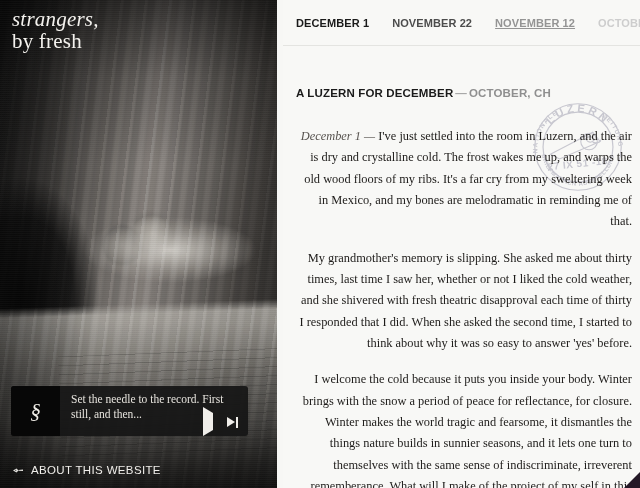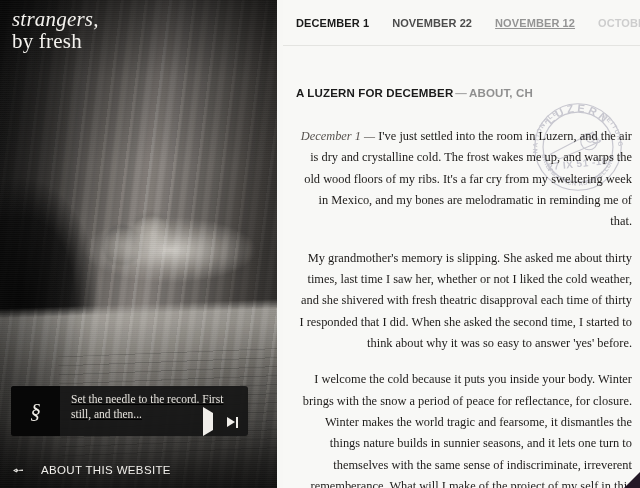--- a/index.html
+++ b/index.html
@@ -81,21 +81,21 @@
     display:flex;
   }
   #player-sigil {
     width:49px; height:50px; flex:0 0 49px;
     background:#070707;
     border-radius:3px 0 0 3px;
     display:flex; align-items:center; justify-content:center;
     font-family:"Liberation Serif", serif; font-style:italic;
     font-size:21px; color:#efece6;
   }
-  #player-body { flex:1; position:relative; padding:6px 24px 0 11px;text-decoration:underline; }
+  #player-body { flex:1; position:relative; padding:6px 24px 0 11px; }
   #player-caption {
     font-family:"Liberation Serif", serif;
     font-size:11.5px; line-height:1.32; color:#e6e3dd;
     max-width:155px;
   }
   #player-controls {
     position:absolute; right:10px; bottom:5px;
     display:flex; align-items:center; gap:14px;
   }
   .ctl { cursor:pointer; display:block; }
@@ -105,21 +105,21 @@
     border-top:6.5px solid transparent;
     border-bottom:6.5px solid transparent;
   }
   #next-button { display:flex; align-items:center; gap:1.5px; }
   #next-button .tri { border-left-width:8px; border-top-width:5.5px; border-bottom-width:5.5px; }
   #next-button .bar { width:2px; height:11px; background:#f0eeea; }
 
   
   #about-link {
     position:absolute; left:12px; top:464px; z-index:7;
-    display:flex; align-items:center; gap:16px;
+    display:flex; align-items:center; gap:6px;
     color:#f0eeea; text-decoration:none;
     font-size:11.5px; letter-spacing:.35px;
   }
   #bird-icon { display:block; width:13px; height:9px; opacity:.95; }
 
   
   #content {
     position:absolute; left:283px; top:0; width:363px; height:488px;
     background:#f8f8f6; overflow:hidden;
   }
@@ -252,21 +252,21 @@
       <g stroke="#6b6a86" stroke-width="1.2" fill="none">
         <path d="M20 58 L66 34 L74 44 L30 63 Z"></path>
         <circle cx="62" cy="44" r="9"></circle>
         <path d="M58 41 q6 -5 10 1 q-5 6 -10 -1 Z"></path>
         <path d="M66 45 q7 2 9 -3"></path>
       </g>
       <text x="50" y="72" text-anchor="middle" font-family="Liberation Sans, sans-serif" font-size="11" font-weight="bold" letter-spacing=".5" fill="#6b6a86" transform="rotate(-6 50 72)">27 IX 51 -18</text>
     </svg>
 
     <h1 id="article-head">
-      <span>A LUZERN FOR DECEMBER</span><span class="dash">—</span><span id="article-location">ABOUT, CH</span>
+      <span>A LUZERN FOR DECEMBER</span><span class="dash">—</span><span id="article-location">OCTOBER, CH</span>
     </h1>
 
     <p class="para">
       <span class="lede">December 1</span>
       <span class="lede">—</span>
       <span>I've just settled into the room in Luzern, and the air is dry and crystalline cold. The frost wakes me up, and warps the old wood floors of my ribs. It's a far cry from my sweltering week in Mexico, and my bones are melodramatic in reminding me of that.</span>
     </p>
 
     <p class="para">My grandmother's memory is slipping. She asked me about thirty times, last time I saw her, whether or not I liked the cold weather, and she shivered with fresh theatric disapproval each time of thirty I responded that I did. When she asked the second time, I started to think about why it was so easy to answer 'yes' before.</p>
 

